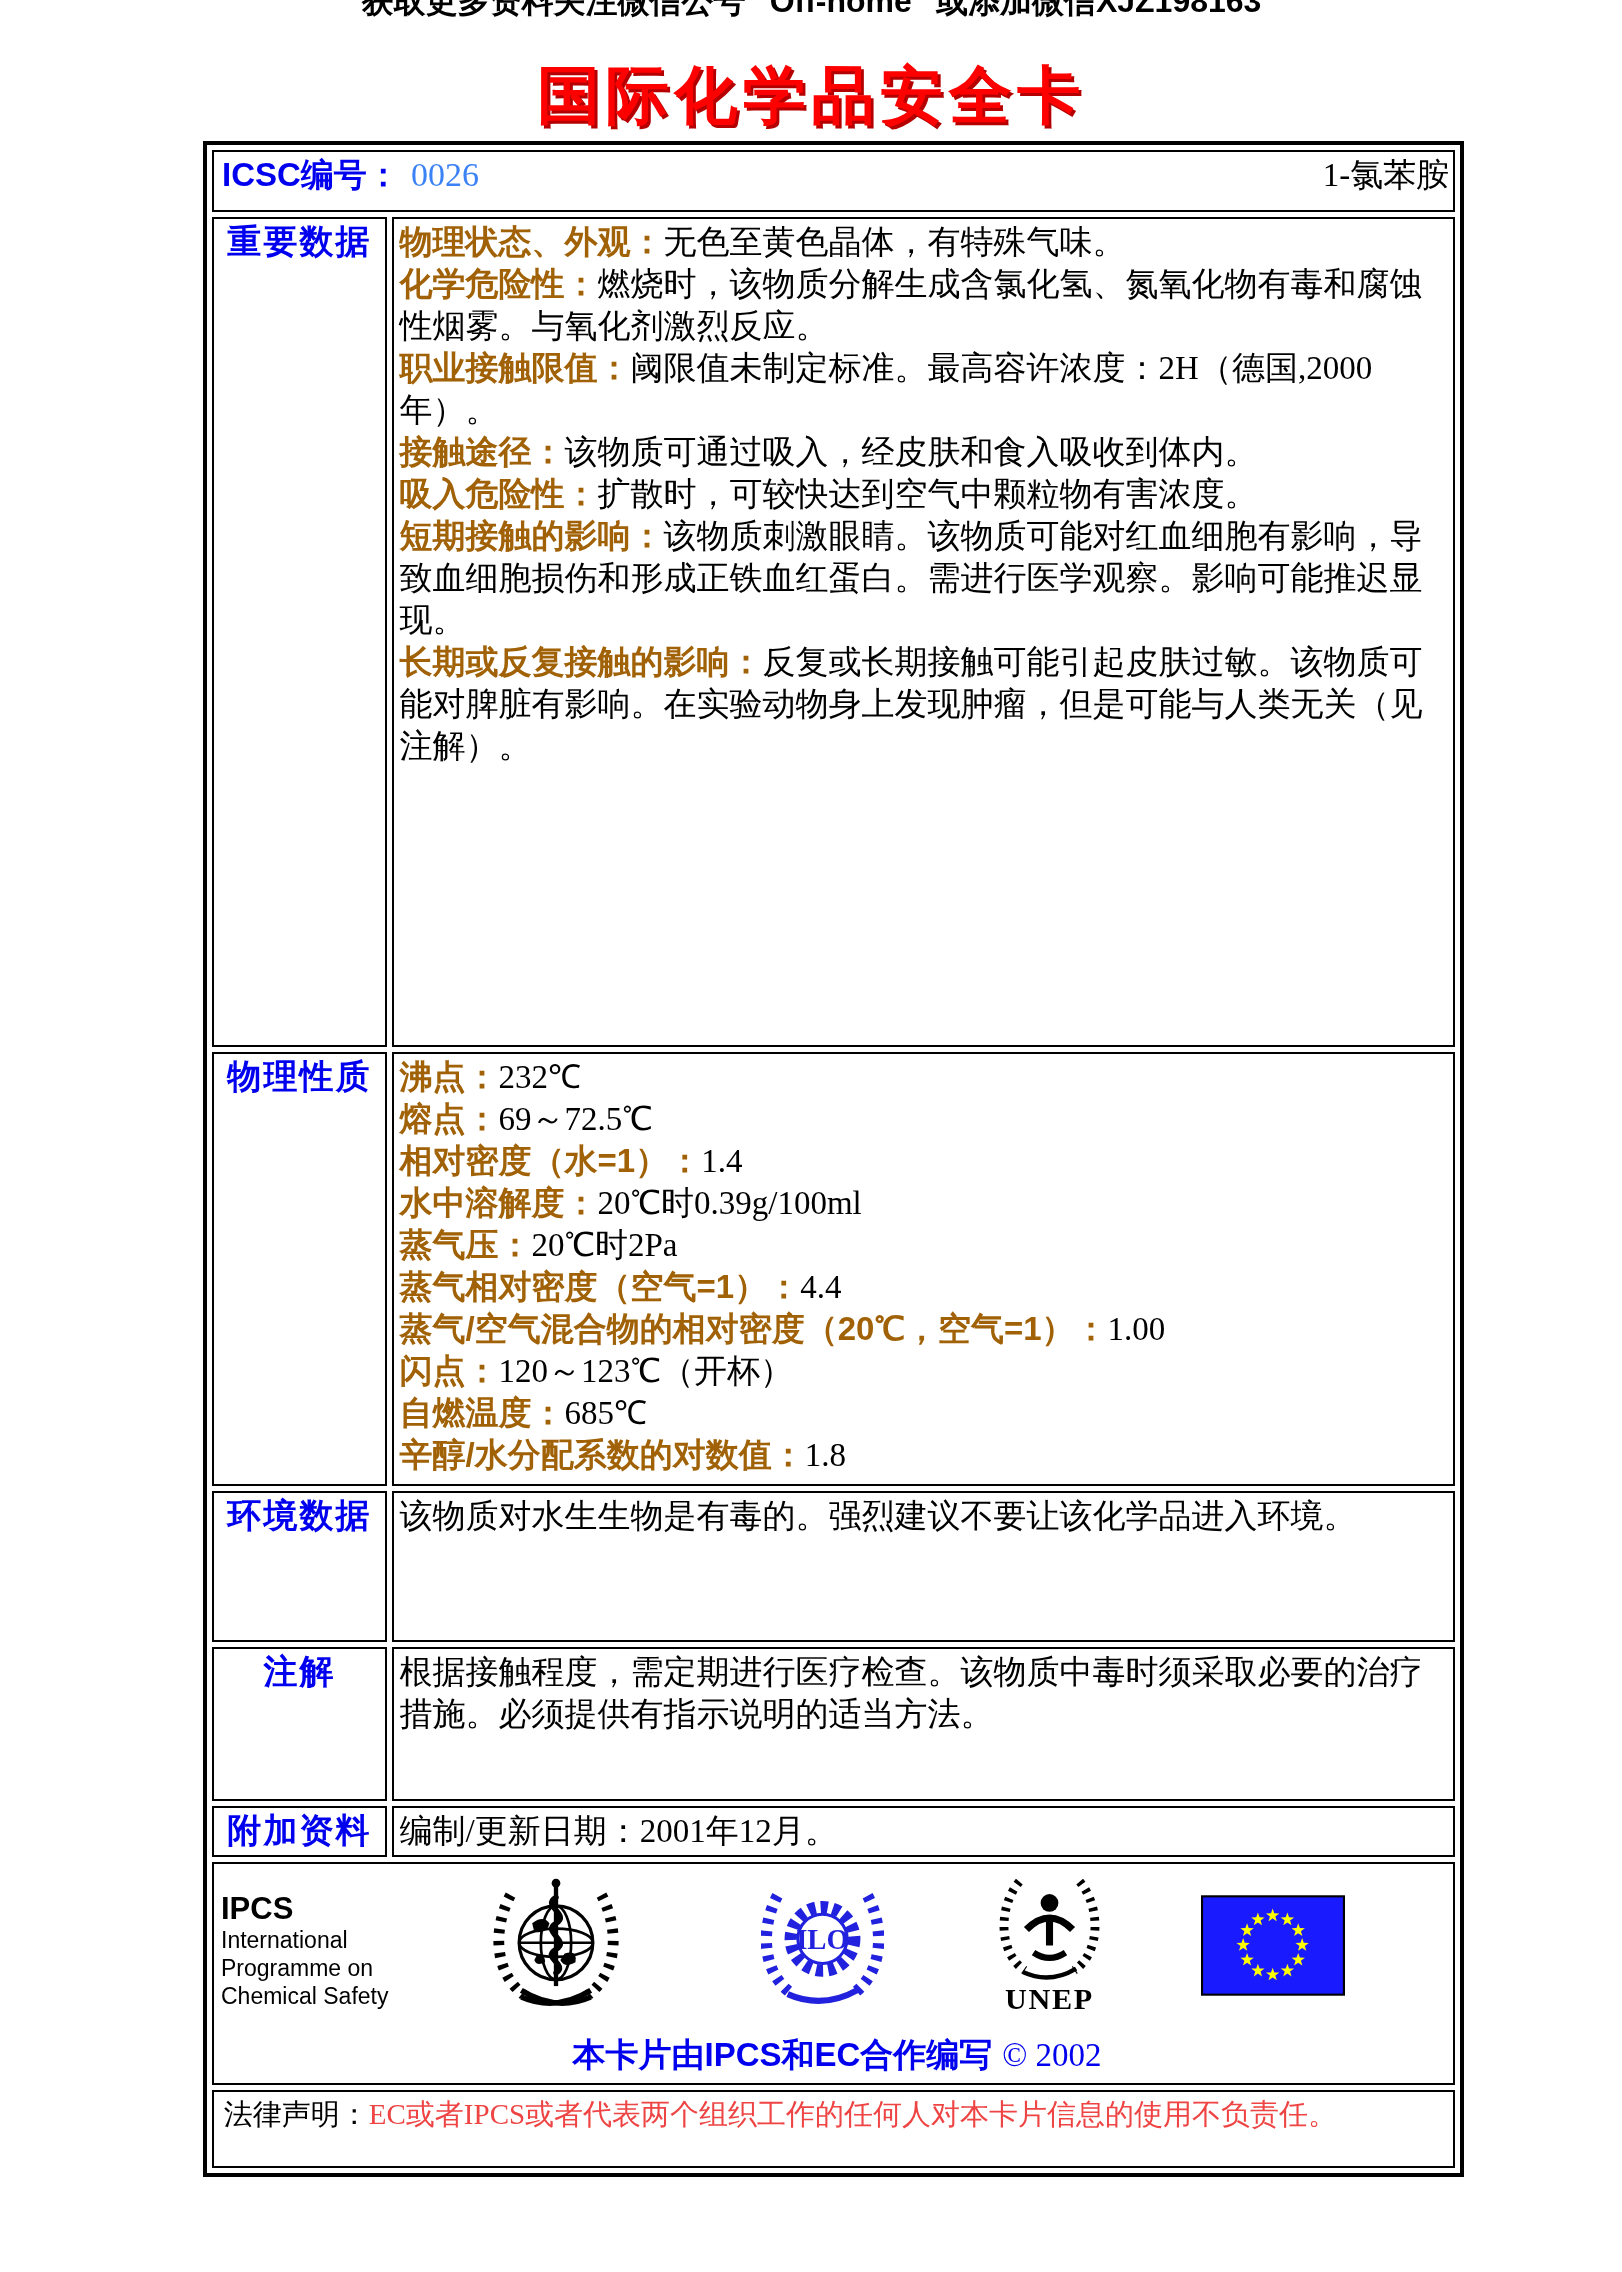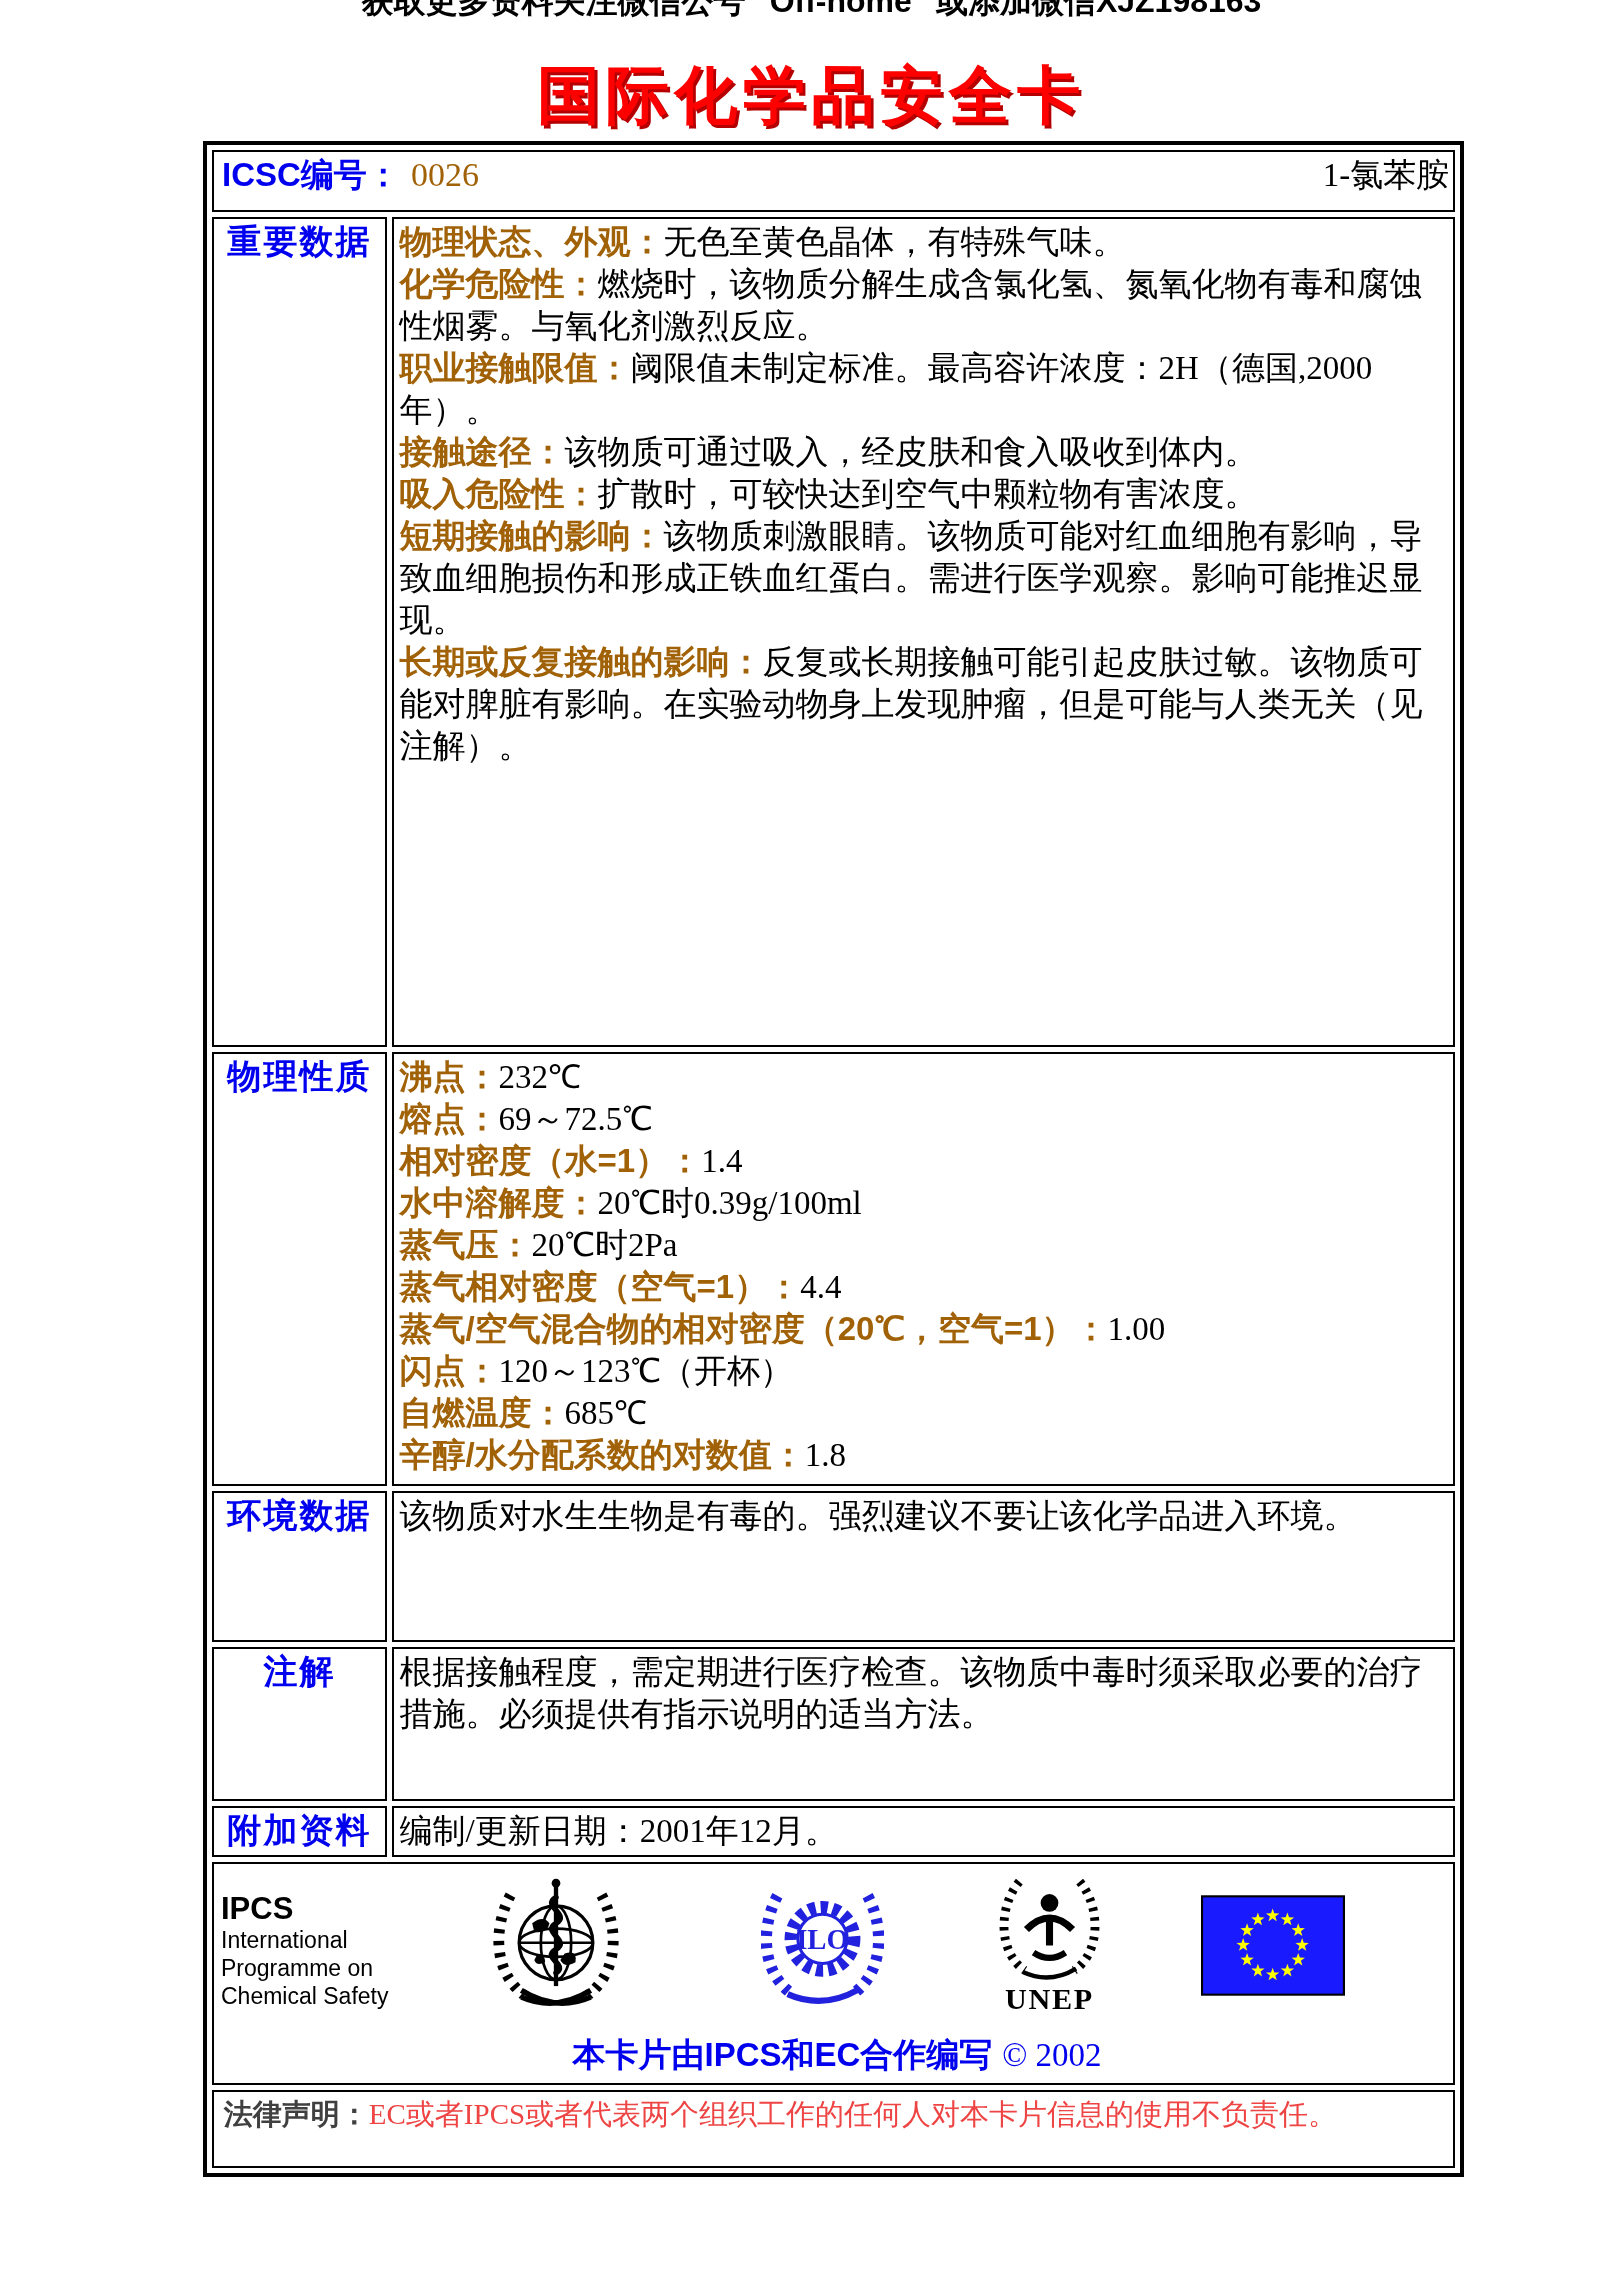--- a/index.html
+++ b/index.html
@@ -70,21 +70,21 @@
     height: 100%;
     padding: 0 2.8px 0 7px;
   }
   .icsc-label {
     color: #0000EE;
     font-family: "Liberation Sans", sans-serif;
     font-weight: bold;
     font-size: 33px;
   }
   .icsc-number {
-    color:#a16207;
+    color:#3b82f6;
     font-size: 34px;
     margin-left: 11.2px;
   }
   .chem-name {
     color:#000;
     font-size: 33px;
   }
   td.label-cell {
     text-align: center;
     vertical-align: middle;
@@ -142,23 +142,23 @@
     font-family: "Liberation Serif", serif;
     margin-left: 9.8px;
   }
   td.legal-cell {
     vertical-align: middle;
     padding: 4.2px 9.8px;
     font-size: 29px;
     line-height: 36px;
   }
   .legal-label {
-    color:#404040;
-    font-family: "Liberation Sans", sans-serif;
-    font-weight: bold;
+    color:#000000;
+    font-family: "Liberation Sans", sans-serif;
+    font-weight: normal;
   }
   .legal-text { color:#ef4444; }
 </style>
 </head>
 <body>
 
 <div class="page">
 
   <div class="top-note">
     <span>获取更多资料关注微信公号 "Off-home" 或添加微信XJZ198163</span>

